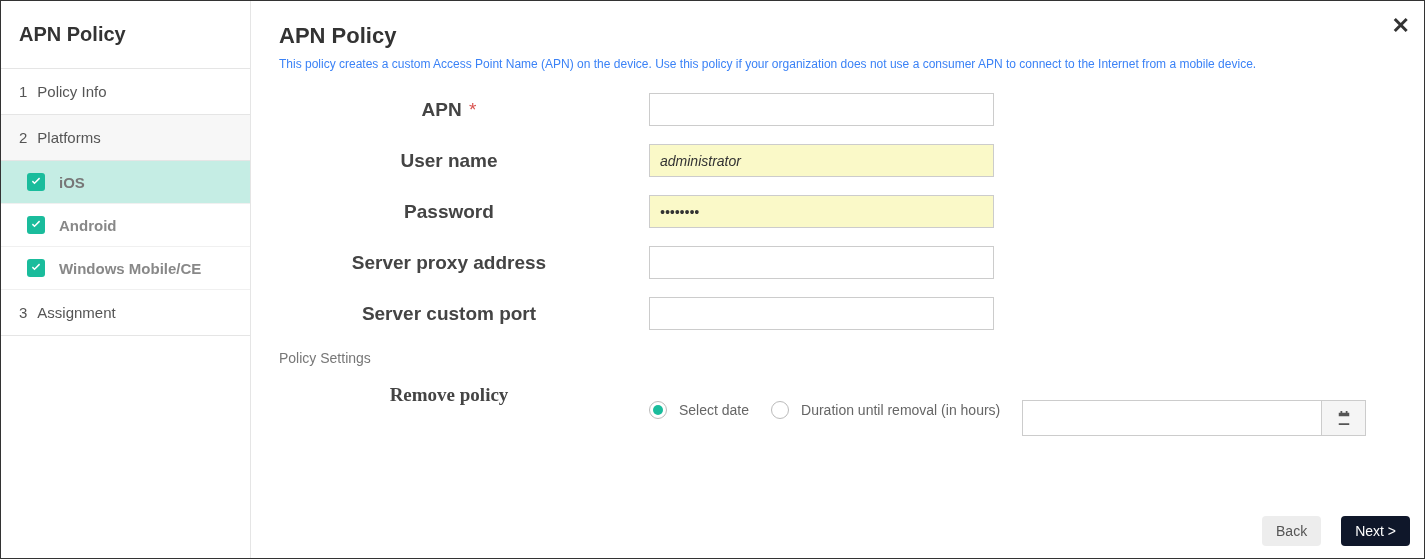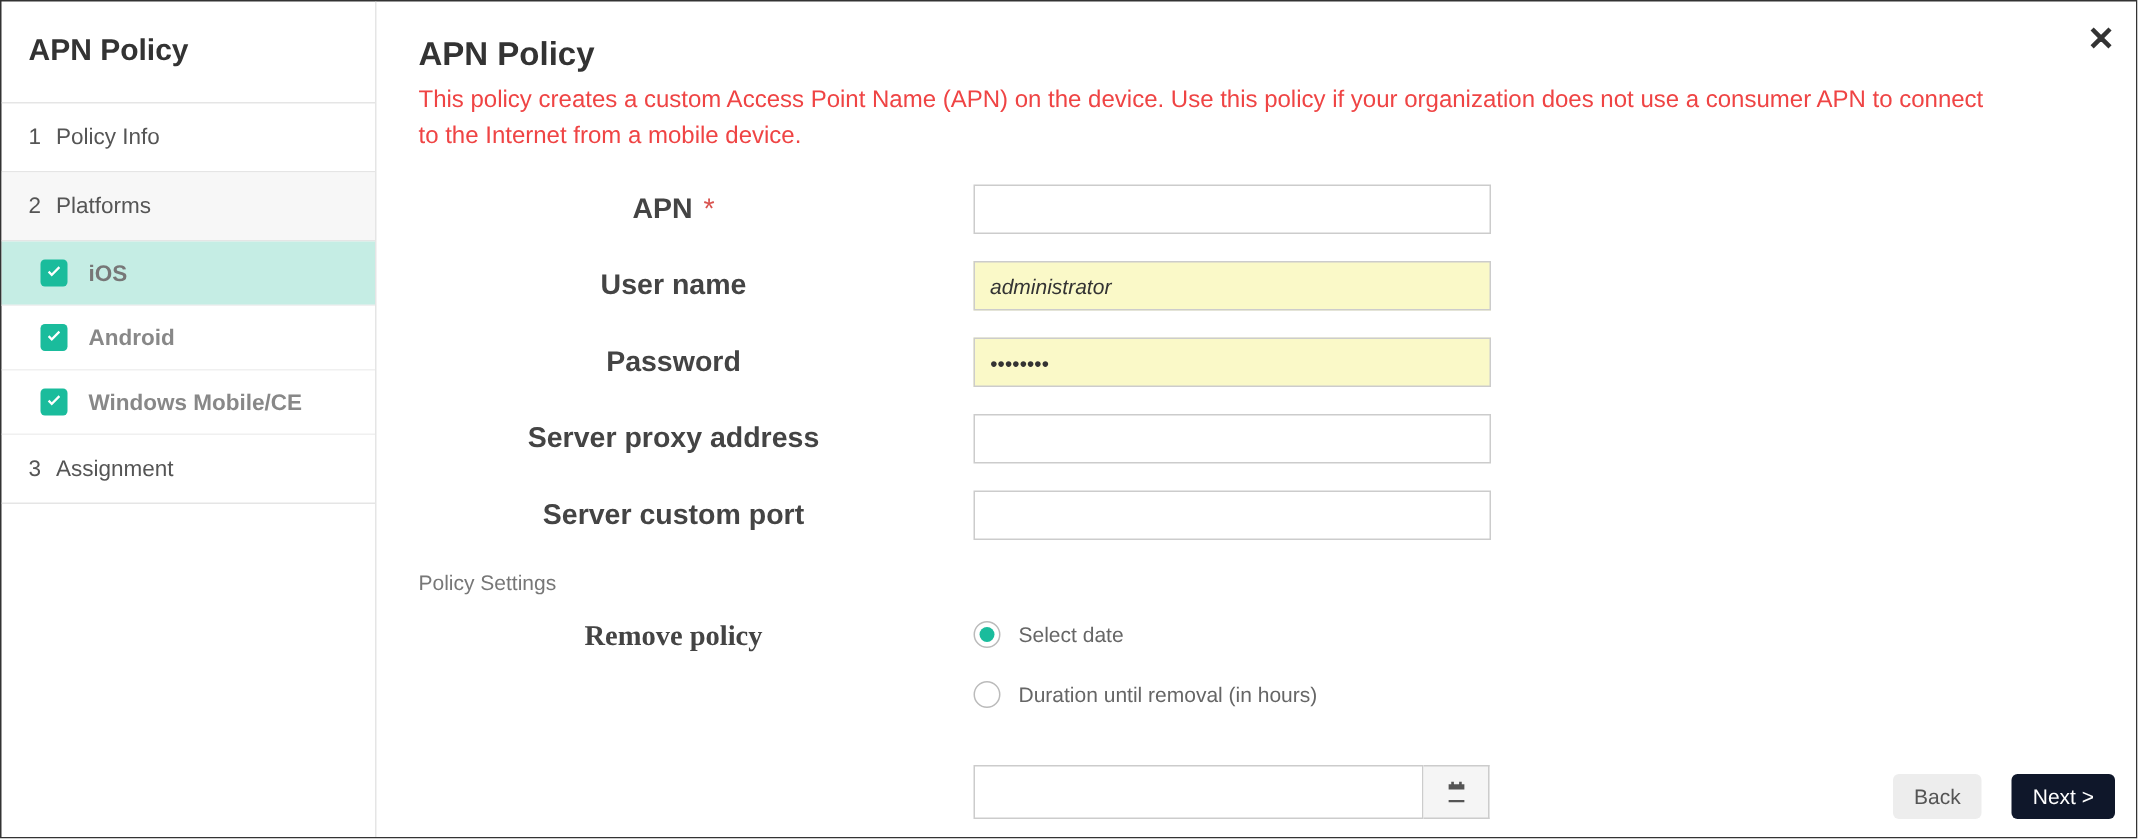--- a/index.html
+++ b/index.html
@@ -74,22 +74,22 @@
       position: relative;
       overflow: hidden;
     }
     .main-title {
       font-size: 22px;
       font-weight: 700;
       color: #333;
       margin-bottom: 6px;
     }
     .main-desc {
-      color: #ef4444;
-      font-size: 16px;
+      color: #3b82f6;
+      font-size: 12px;
       line-height: 1.5;
       margin-bottom: 20px;
       max-width: 1050px;
     }
     .close-btn {
       position: absolute;
       right: 14px;
       top: 14px;
       font-size: 22px;
       font-weight: bold;
@@ -119,21 +119,21 @@
       color: #333;
     }
     .form-input.yellow { background: #faf9c8; font-style: italic; }
     .section-label {
       color: #777;
       font-size: 14px;
       margin: 20px 0 18px 0;
     }
     .radio-group {
       display: flex;
-      flex-direction: column;
+      flex-direction: row;
       gap: 22px;
     }
     .radio-option {
       display: flex;
       align-items: center;
       gap: 12px;
       color: #666;
       cursor: pointer;
     }
     .radio-circle {

